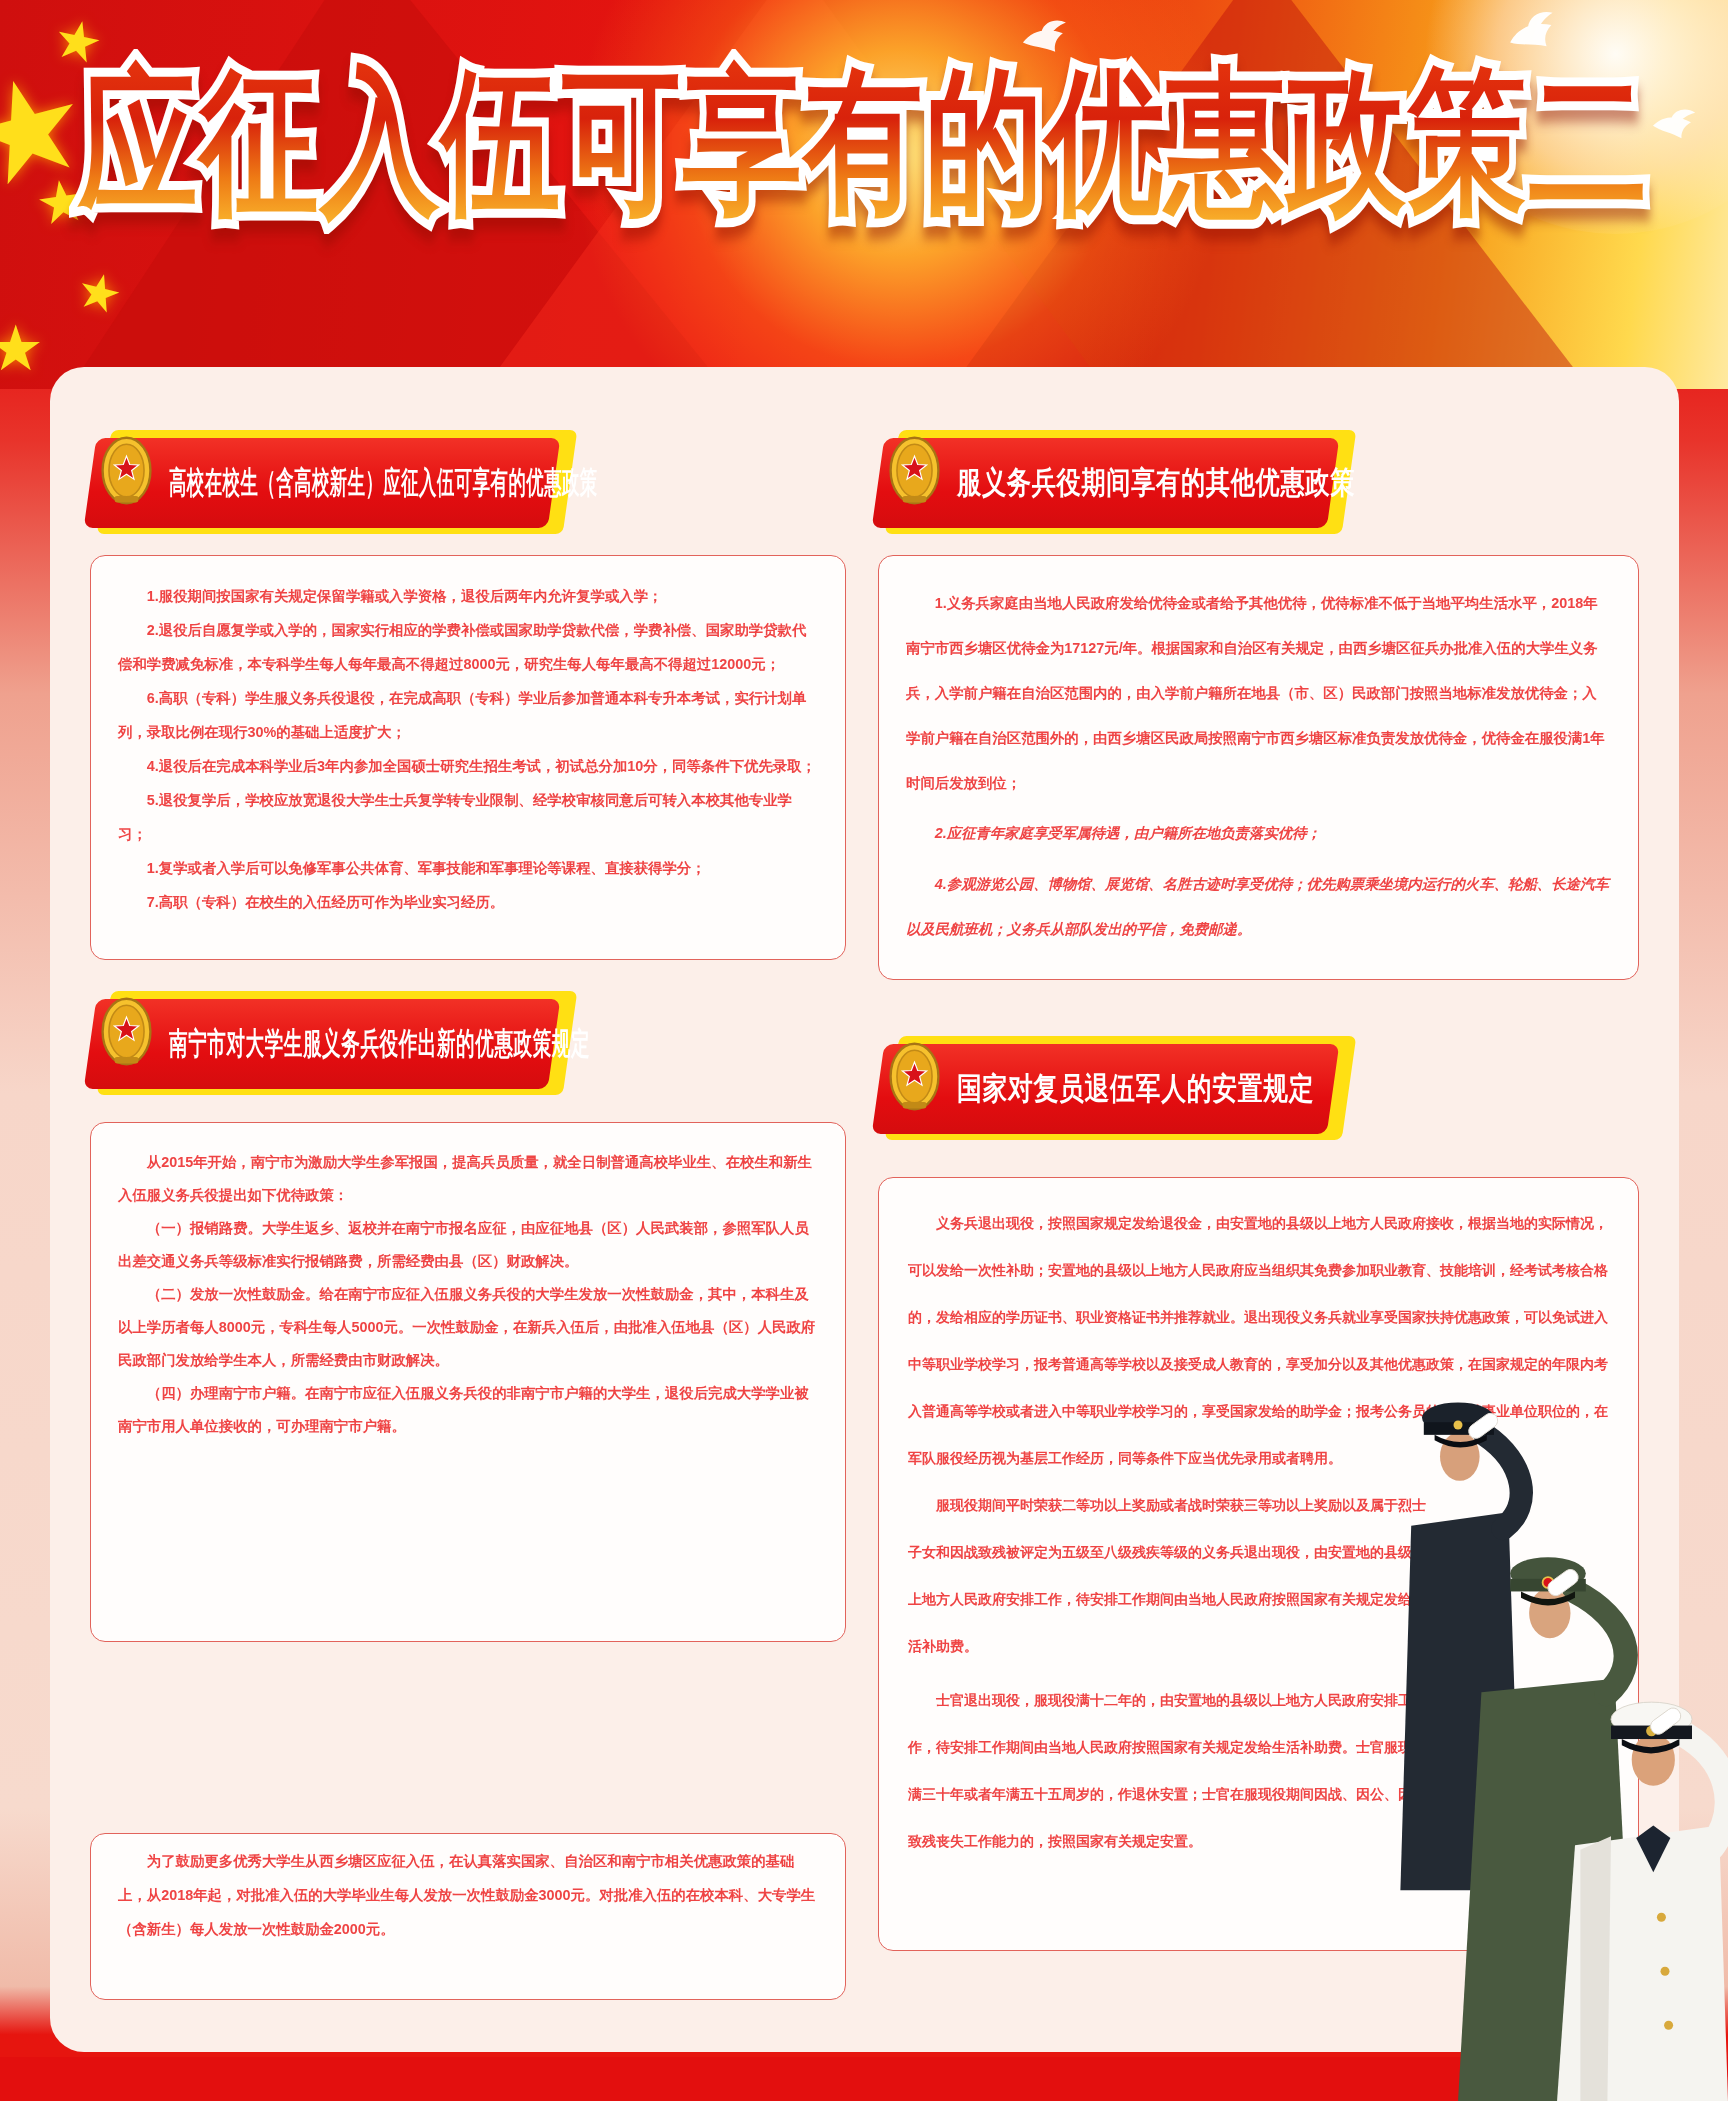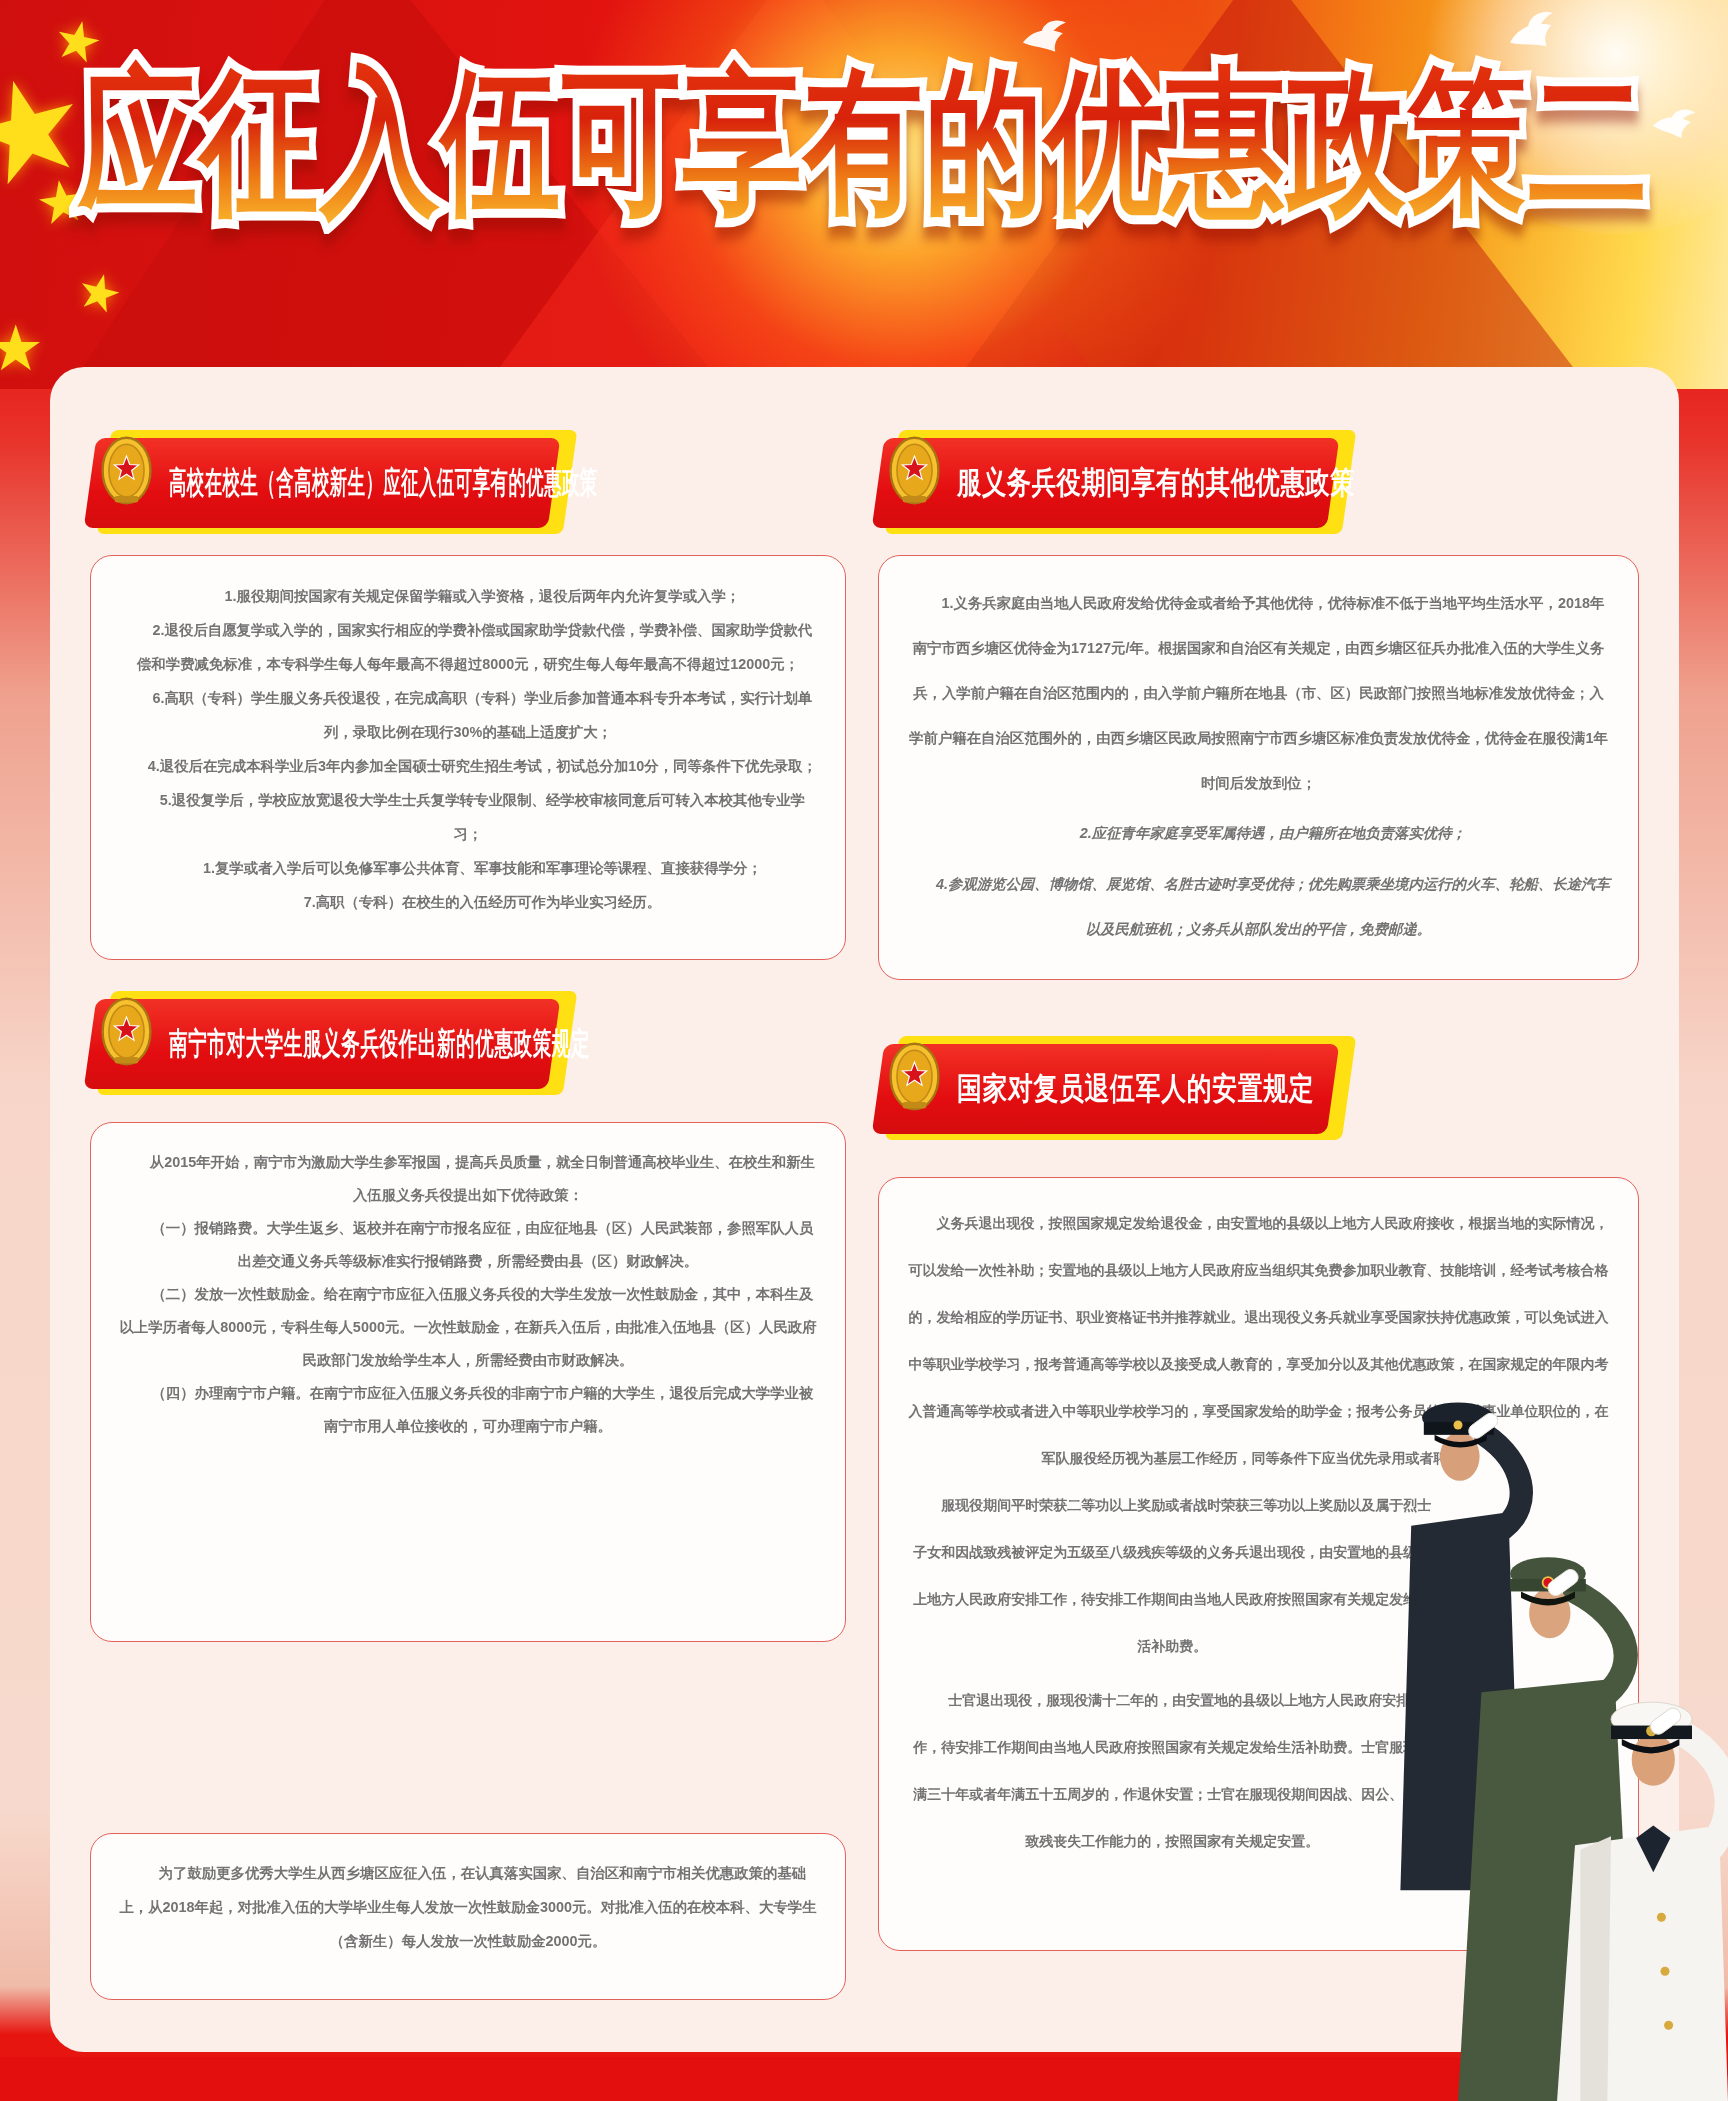--- a/index.html
+++ b/index.html
@@ -36,26 +36,26 @@
   .sec-header{position:absolute;z-index:6;height:90px;}
   .sec-header .yellow{position:absolute;left:14.4px;top:-8px;right:-16px;bottom:-6.3px;background:#ffe013;
     transform:skewX(-8deg);border-radius:7.2px;}
   .sec-header .red{position:absolute;left:0;top:0;right:0;bottom:0;
     background:linear-gradient(180deg,#f23126 0%,#e30d10 60%,#d50c0e 100%);
     transform:skewX(-8deg);border-radius:9px;}
   .sec-header .emblem{position:absolute;left:7.2px;top:-7.2px;z-index:3;}
   .sec-header .hdr-txt{position:absolute;left:79px;top:50%;z-index:2;font-size:31px;font-weight:700;
     color:#ffffff;white-space:nowrap;letter-spacing:0.9px;transform-origin:0 50%;}
   
-  .content-box{background:#fffdfc;border:1.8px solid #e2635b;border-radius:22px;
-    box-sizing:border-box;color:#737373;font-weight:700;text-align:center;}
+  .content-box{background:#fffdfc;border:1.8px solid #e2635b;border-radius:15px;
+    box-sizing:border-box;color:#ef4444;font-weight:700;}
   .content-box p{margin:0;text-indent:2em;}
   .box-l1{padding:23.4px 27px;font-size:14.4px;line-height:34px;}
   .box-l2{padding:23.4px 27px;font-size:14.4px;line-height:33px;}
-  .box-l3{padding:22px 27px;font-size:14.4px;line-height:34px;}
+  .box-l3{padding:10px 27px;font-size:14.4px;line-height:34px;}
   .box-r1{padding:25px 27px;font-size:14.4px;line-height:45px;}
   .box-r1 p + p{margin-top:5.4px;font-style:italic;}
   .box-r2{padding:21.6px 29px 18px;font-size:14px;line-height:47px;}
   .box-r2 p + p{margin-top:7.2px;}
   .soldier-spacer{float:right;width:158px;height:423px;margin-left:14.4px;}
   
   .bottom-band{position:absolute;left:0;bottom:0;width:1728px;height:45px;background:#e30f0e;z-index:3;}
   .soldiers{position:absolute;left:1395px;top:1332px;width:333px;height:770px;z-index:20;}
 </style>
 </head>

